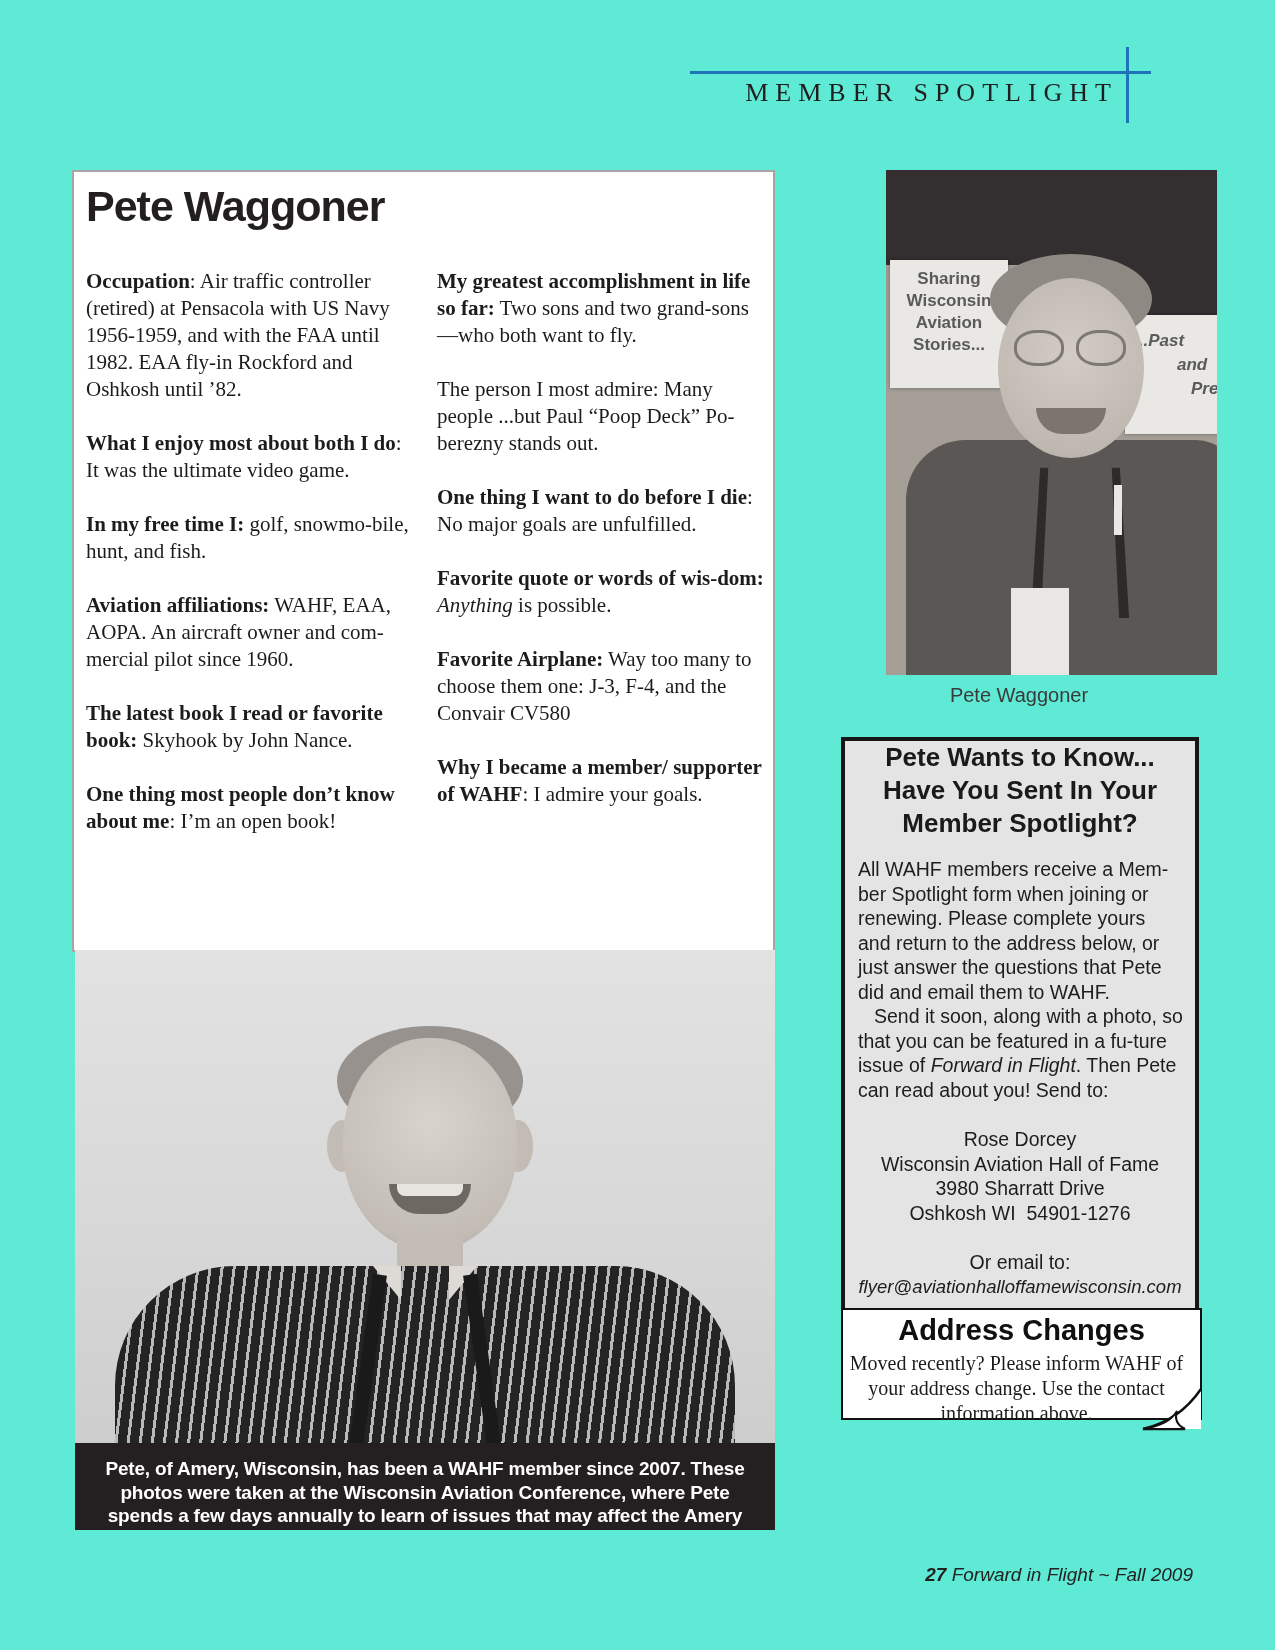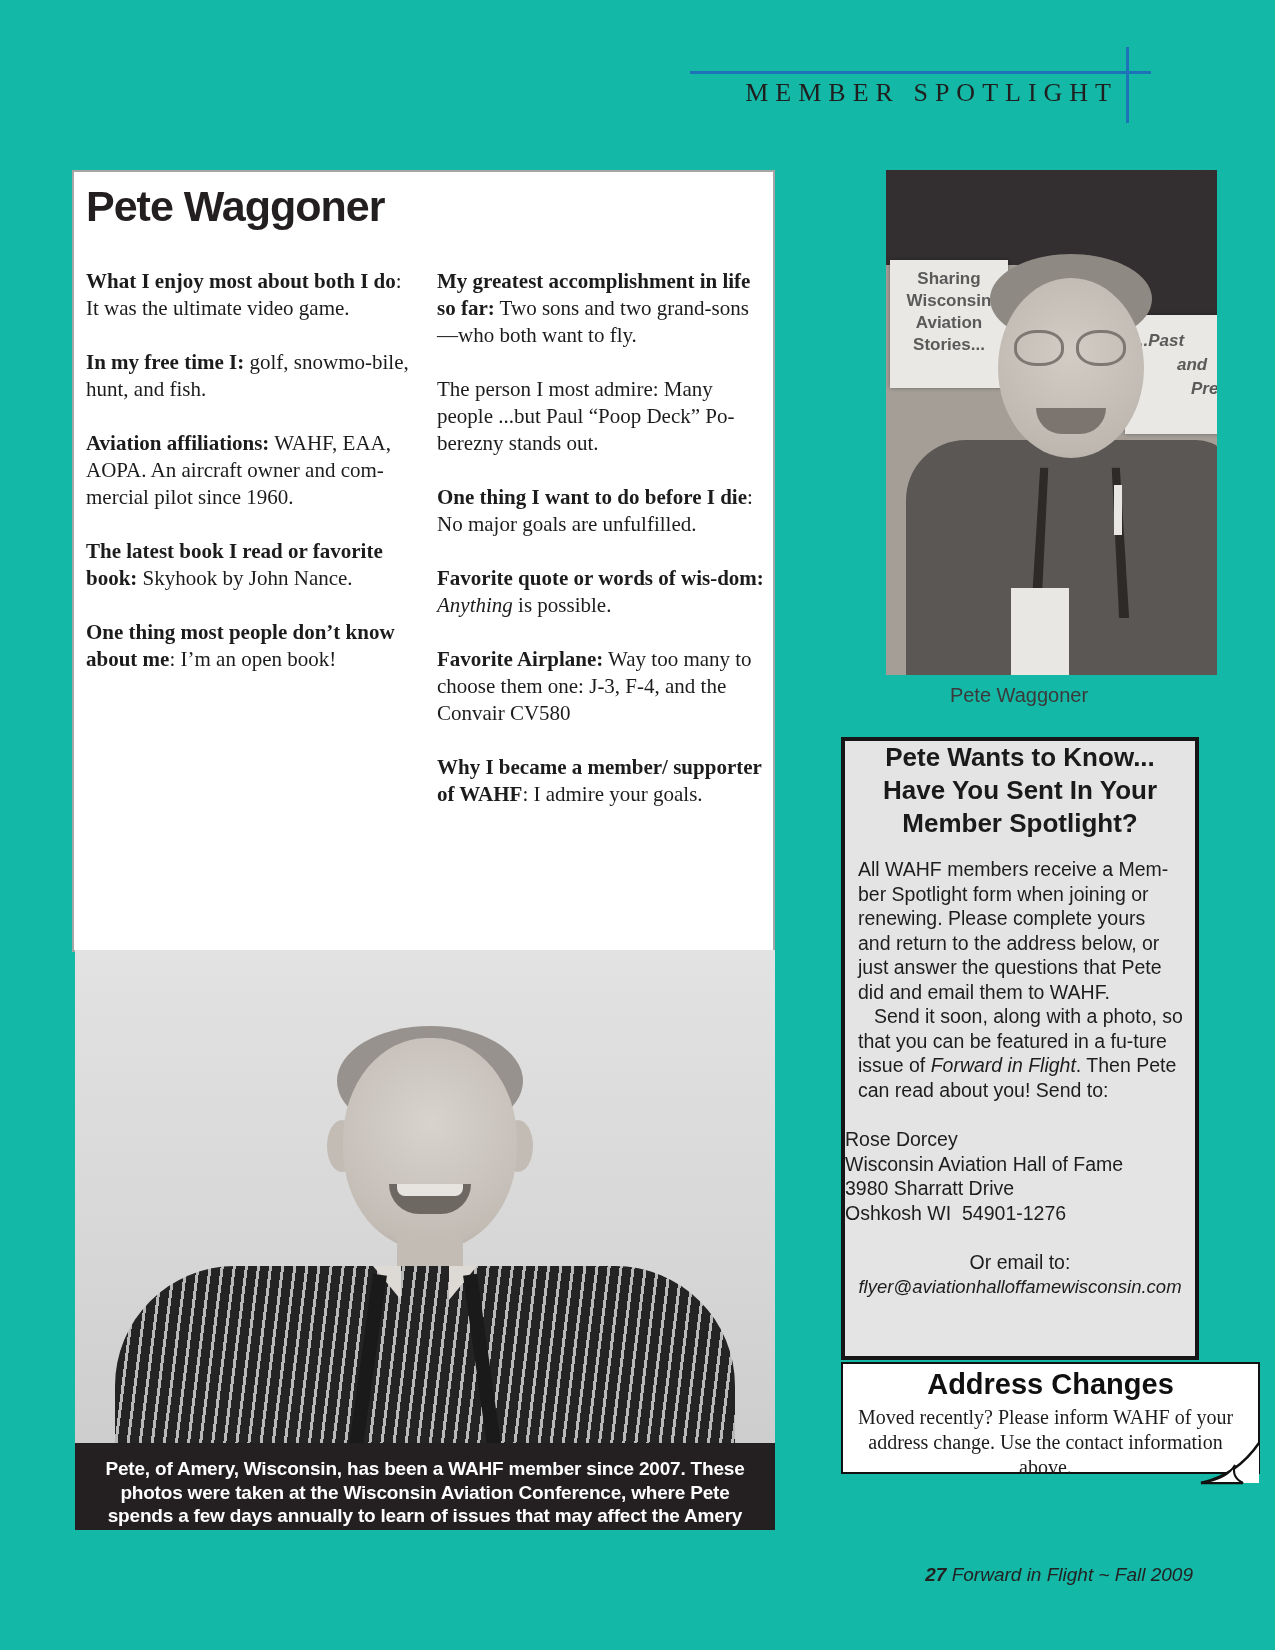--- a/index.html
+++ b/index.html
@@ -1,16 +1,16 @@
 <!DOCTYPE html>
 <html><head>
 <meta charset="utf-8">
 <style>
   html,body{margin:0;padding:0;background:#ffffff;}
-  .page{position:relative;width:1275px;height:1650px;background:#14b8a6;overflow:hidden;
+  .page{position:relative;width:1275px;height:1650px;background:#5eead4;overflow:hidden;
         font-family:"Liberation Serif", serif;color:#1d1d1d;}
 
   
   .rule-h{position:absolute;left:690px;top:71px;width:461px;height:3px;}
   .rule-v{position:absolute;left:1126px;top:47px;width:3px;height:76px;}
   .mast{position:absolute;top:78px;right:157px;font-family:"Liberation Serif",serif;
         font-size:26px;letter-spacing:7px;color:#1f1f1f;}
 
   
   .article{position:absolute;left:72px;top:170px;width:703px;height:782px;
@@ -55,26 +55,26 @@
   .portrait-caption{position:absolute;left:838px;top:684px;width:362px;text-align:center;
         font-family:"Liberation Sans",sans-serif;font-size:20px;color:#3a3a3a;}
 
   
   .spotbox{position:absolute;left:841px;top:737px;width:358px;height:623px;box-sizing:border-box;
            border:4px solid #161616;background:#e4e4e4;font-family:"Liberation Sans",sans-serif;}
   .spot-title{text-align:center;font-size:26px;font-weight:700;
               line-height:33px;color:#1a1a1a;}
   .spot-body{margin:17px 12px 0 13px;font-size:19.5px;line-height:24.5px;color:#1d1d1d;}
   .spot-body .p2{text-indent:16px;margin-top:0;}
-  .spot-addr{margin-top:25px;text-align:left;font-size:19.5px;line-height:24.5px;color:#1d1d1d;}
+  .spot-addr{margin-top:25px;text-align:center;font-size:19.5px;line-height:24.5px;color:#1d1d1d;}
   .spot-email{margin-top:25px;text-align:center;font-size:19.5px;line-height:24.5px;color:#1d1d1d;}
   .spot-email .em{font-style:italic;font-size:18.5px;}
 
   
-  .addrbox{position:absolute;left:841px;top:1362px;width:419px;height:112px;box-sizing:border-box;
+  .addrbox{position:absolute;left:841px;top:1308px;width:361px;height:112px;box-sizing:border-box;
            border:2px solid #111;background:#fff;}
   .addr-title{margin-top:4px;text-align:center;font-family:"Liberation Sans",sans-serif;
               font-size:29px;font-weight:700;color:#101010;}
   .addr-body{margin:4px 14px 0 4px;text-align:center;font-size:20px;line-height:25px;color:#1c1c1c;}
   .curl{position:absolute;right:-3px;bottom:-13px;}
 
   
   .feature{position:absolute;left:75px;top:950px;width:700px;height:580px;overflow:hidden;
            background:linear-gradient(180deg,#e2e2e2 0%,#d6d6d6 55%,#c9c9c9 100%);}
   .f-hair{position:absolute;left:262px;top:76px;width:186px;height:110px;border-radius:50%;background:#97928d;}
@@ -110,20 +110,21 @@
 <div class="page">
 
   <div class="rule-h" style="background:#1e72b8;"></div>
   <div class="rule-v" style="background:#1e72b8;"></div>
   <div class="mast">MEMBER SPOTLIGHT</div>
 
   <div class="article">
     <h1>Pete Waggoner</h1>
     <div class="cols">
       <div class="col">
+        <p><span style="font-weight: 700;">Occupation</span><span>: Air traffic controller (retired) at Pensacola with US Navy 1956-1959, and with the FAA until 1982. EAA fly-in Rockford and Oshkosh until ’82.</span></p>
         <p><span style="font-weight: 700;">What I enjoy most about both I do</span><span>: It was the ultimate video game.</span></p>
         <p><span style="font-weight: 700;">In my free time I:</span><span> golf, snowmo-bile, hunt, and fish.</span></p>
         <p><span style="font-weight: 700;">Aviation affiliations:</span><span> WAHF, EAA, AOPA. An aircraft owner and com-mercial pilot since 1960.</span></p>
         <p><span style="font-weight: 700;">The latest book I read or favorite book:</span><span> Skyhook by John Nance.</span></p>
         <p><span style="font-weight: 700;">One thing most people don’t know about me</span><span>: I’m an open book!</span></p>
       </div>
       <div class="col">
         <p><span style="font-weight: 700;">My greatest accomplishment in life so far:</span><span> Two sons and two grand-sons—who both want to fly.</span></p>
         <p><span style="font-weight: 400;">The person I most admire:</span><span> Many people ...but Paul “Poop Deck” Po-berezny stands out.</span></p>
         <p><span style="font-weight: 700;">One thing I want to do before I die</span><span>: No major goals are unfulfilled.</span></p>

